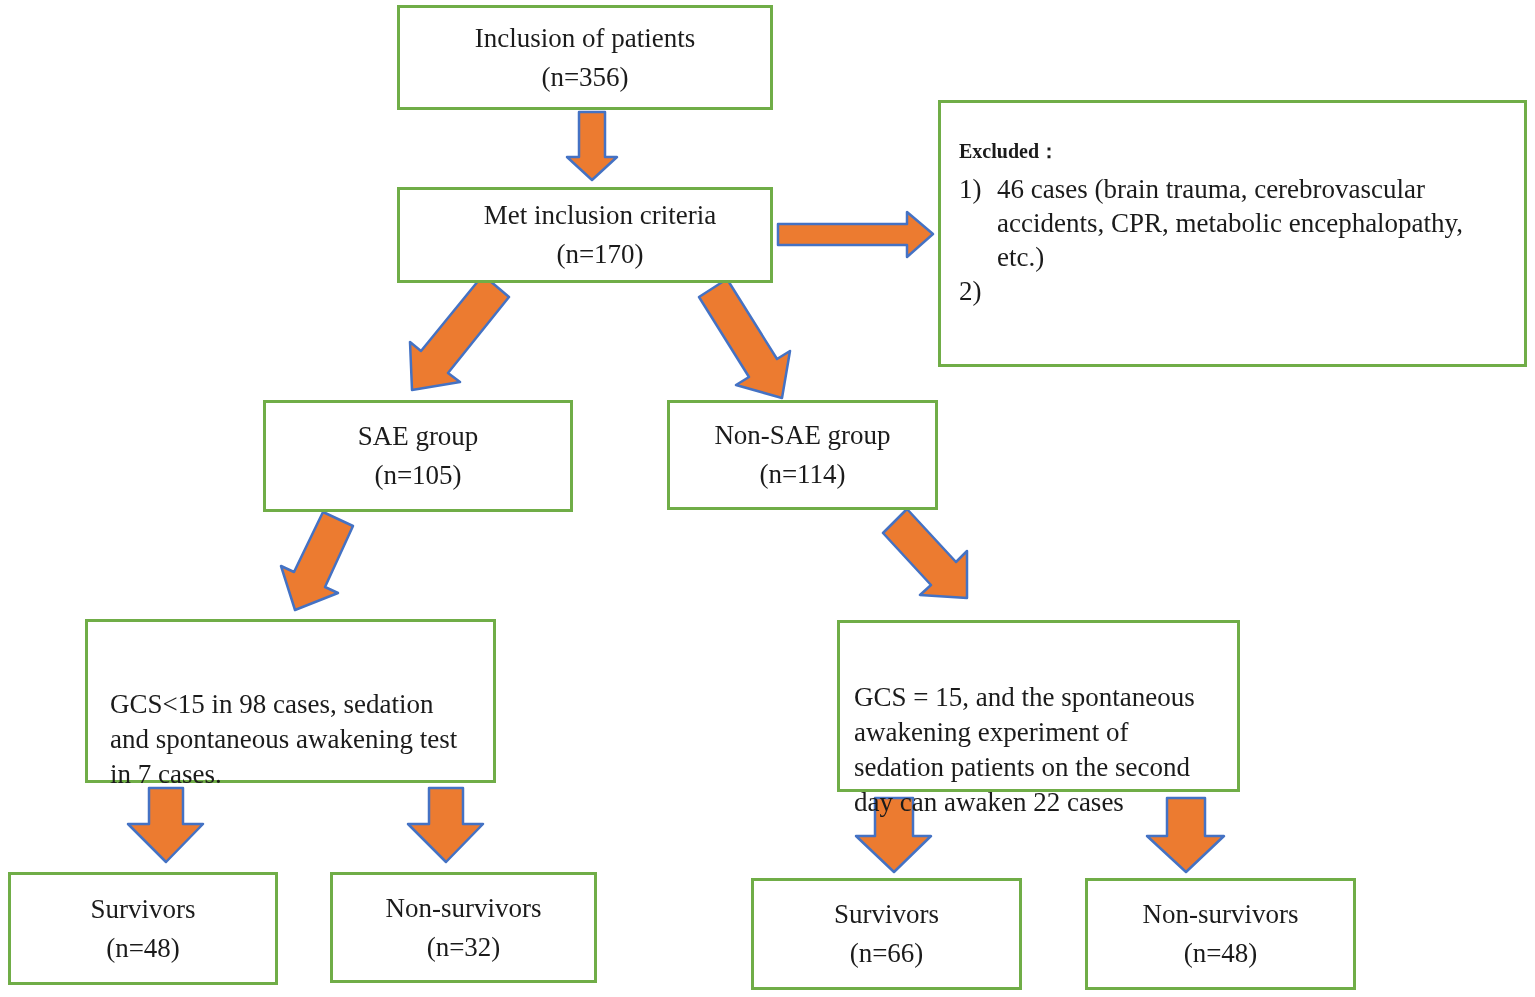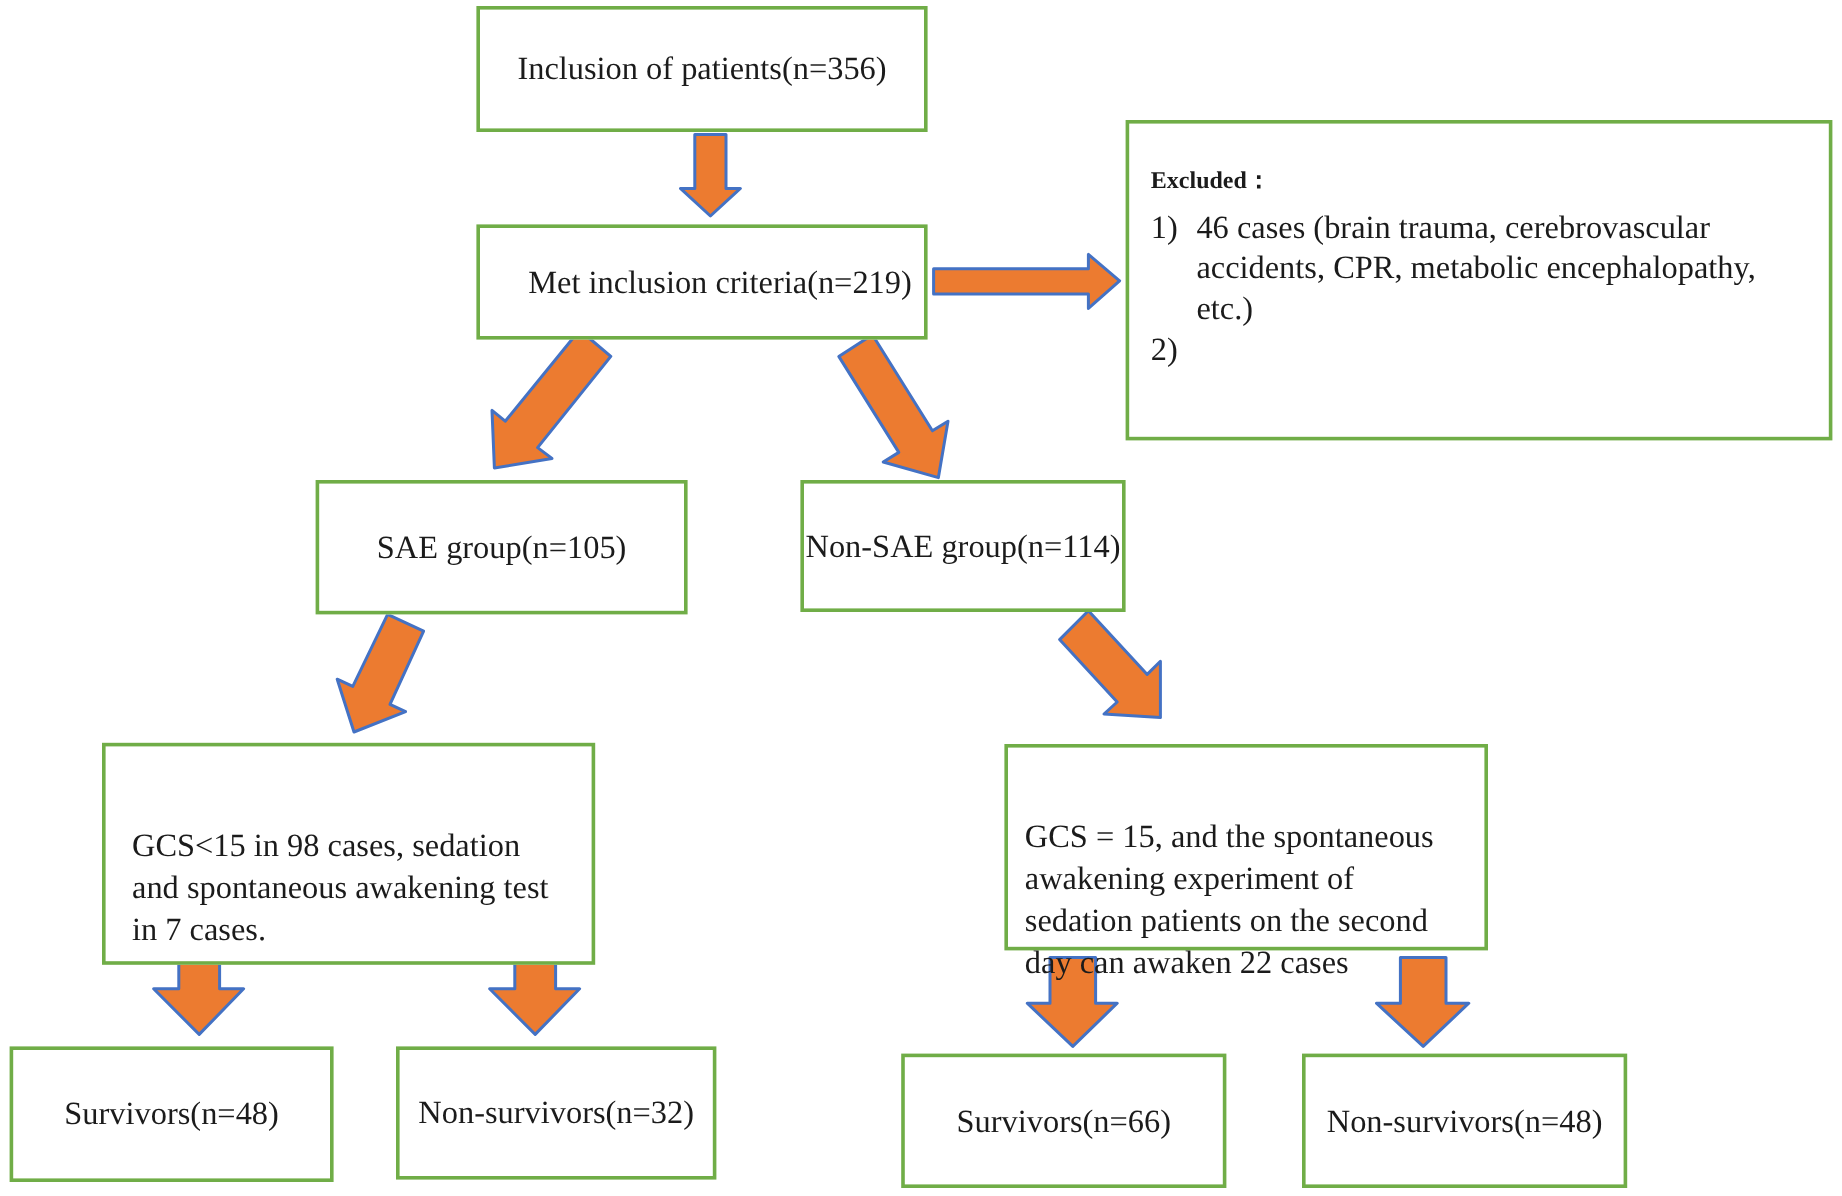--- a/index.html
+++ b/index.html
@@ -19,21 +19,21 @@
     stroke-linejoin: round;
   }
   .box {
     position: absolute;
     border: 3px solid #70AD47;
     background: #ffffff;
     box-sizing: border-box;
   }
   .center {
     display: flex;
-    flex-direction: row;
+    flex-direction: column;
     align-items: center;
     justify-content: center;
     text-align: center;
     font-size: 27px;
     line-height: 39px;
   }
   .para {
     font-size: 27px;
     line-height: 35px;
     white-space: pre-line;
@@ -64,21 +64,21 @@
     <polygon points="1167,798 1167,836 1147,836 1186,872 1224,836 1205,836 1205,798" fill="#EC7B30"></polygon>
   </svg>
 
   <div class="box center" style="left:397px; top:5px; width:376px; height:105px;">
     <div>Inclusion of patients</div>
     <div>(n=356)</div>
   </div>
 
   <div class="box center" style="left:397px; top:187px; width:376px; height:96px;padding-left:30px;">
     <div>Met inclusion criteria</div>
-    <div>(n=219)</div>
+    <div>(n=170)</div>
   </div>
 
   <div class="box excluded-box" style="left:938px; top:100px; width:589px; height:267px;">
     <div class="ex-title">Excluded：</div>
     <div class="ex-item">
       <span class="ex-num">1)</span>
       <span class="ex-text">46 cases (brain trauma, cerebrovascular
 accidents, CPR, metabolic encephalopathy,
 etc.)</span>
     </div>
@@ -90,21 +90,21 @@
   <div class="box center" style="left:263px; top:400px; width:310px; height:112px;">
     <div>SAE group</div>
     <div>(n=105)</div>
   </div>
 
   <div class="box center" style="left:667px; top:400px; width:271px; height:110px;text-align:right;">
     <div>Non-SAE group</div>
     <div>(n=114)</div>
   </div>
 
-  <div class="box para pad-left-box" style="left:85px; top:619px; width:411px; height:185px;">
+  <div class="box para pad-left-box" style="left:85px; top:619px; width:411px; height:164px;">
     <span>GCS&lt;15 in 98 cases, sedation
 and spontaneous awakening test
 in 7 cases.</span>
   </div>
 
   <div class="box para pad-right-box" style="left:837px; top:620px; width:403px; height:172px;padding-left:14px;">
     <span>GCS = 15, and the spontaneous
 awakening experiment of
 sedation patients on the second
 day can awaken 22 cases</span>

